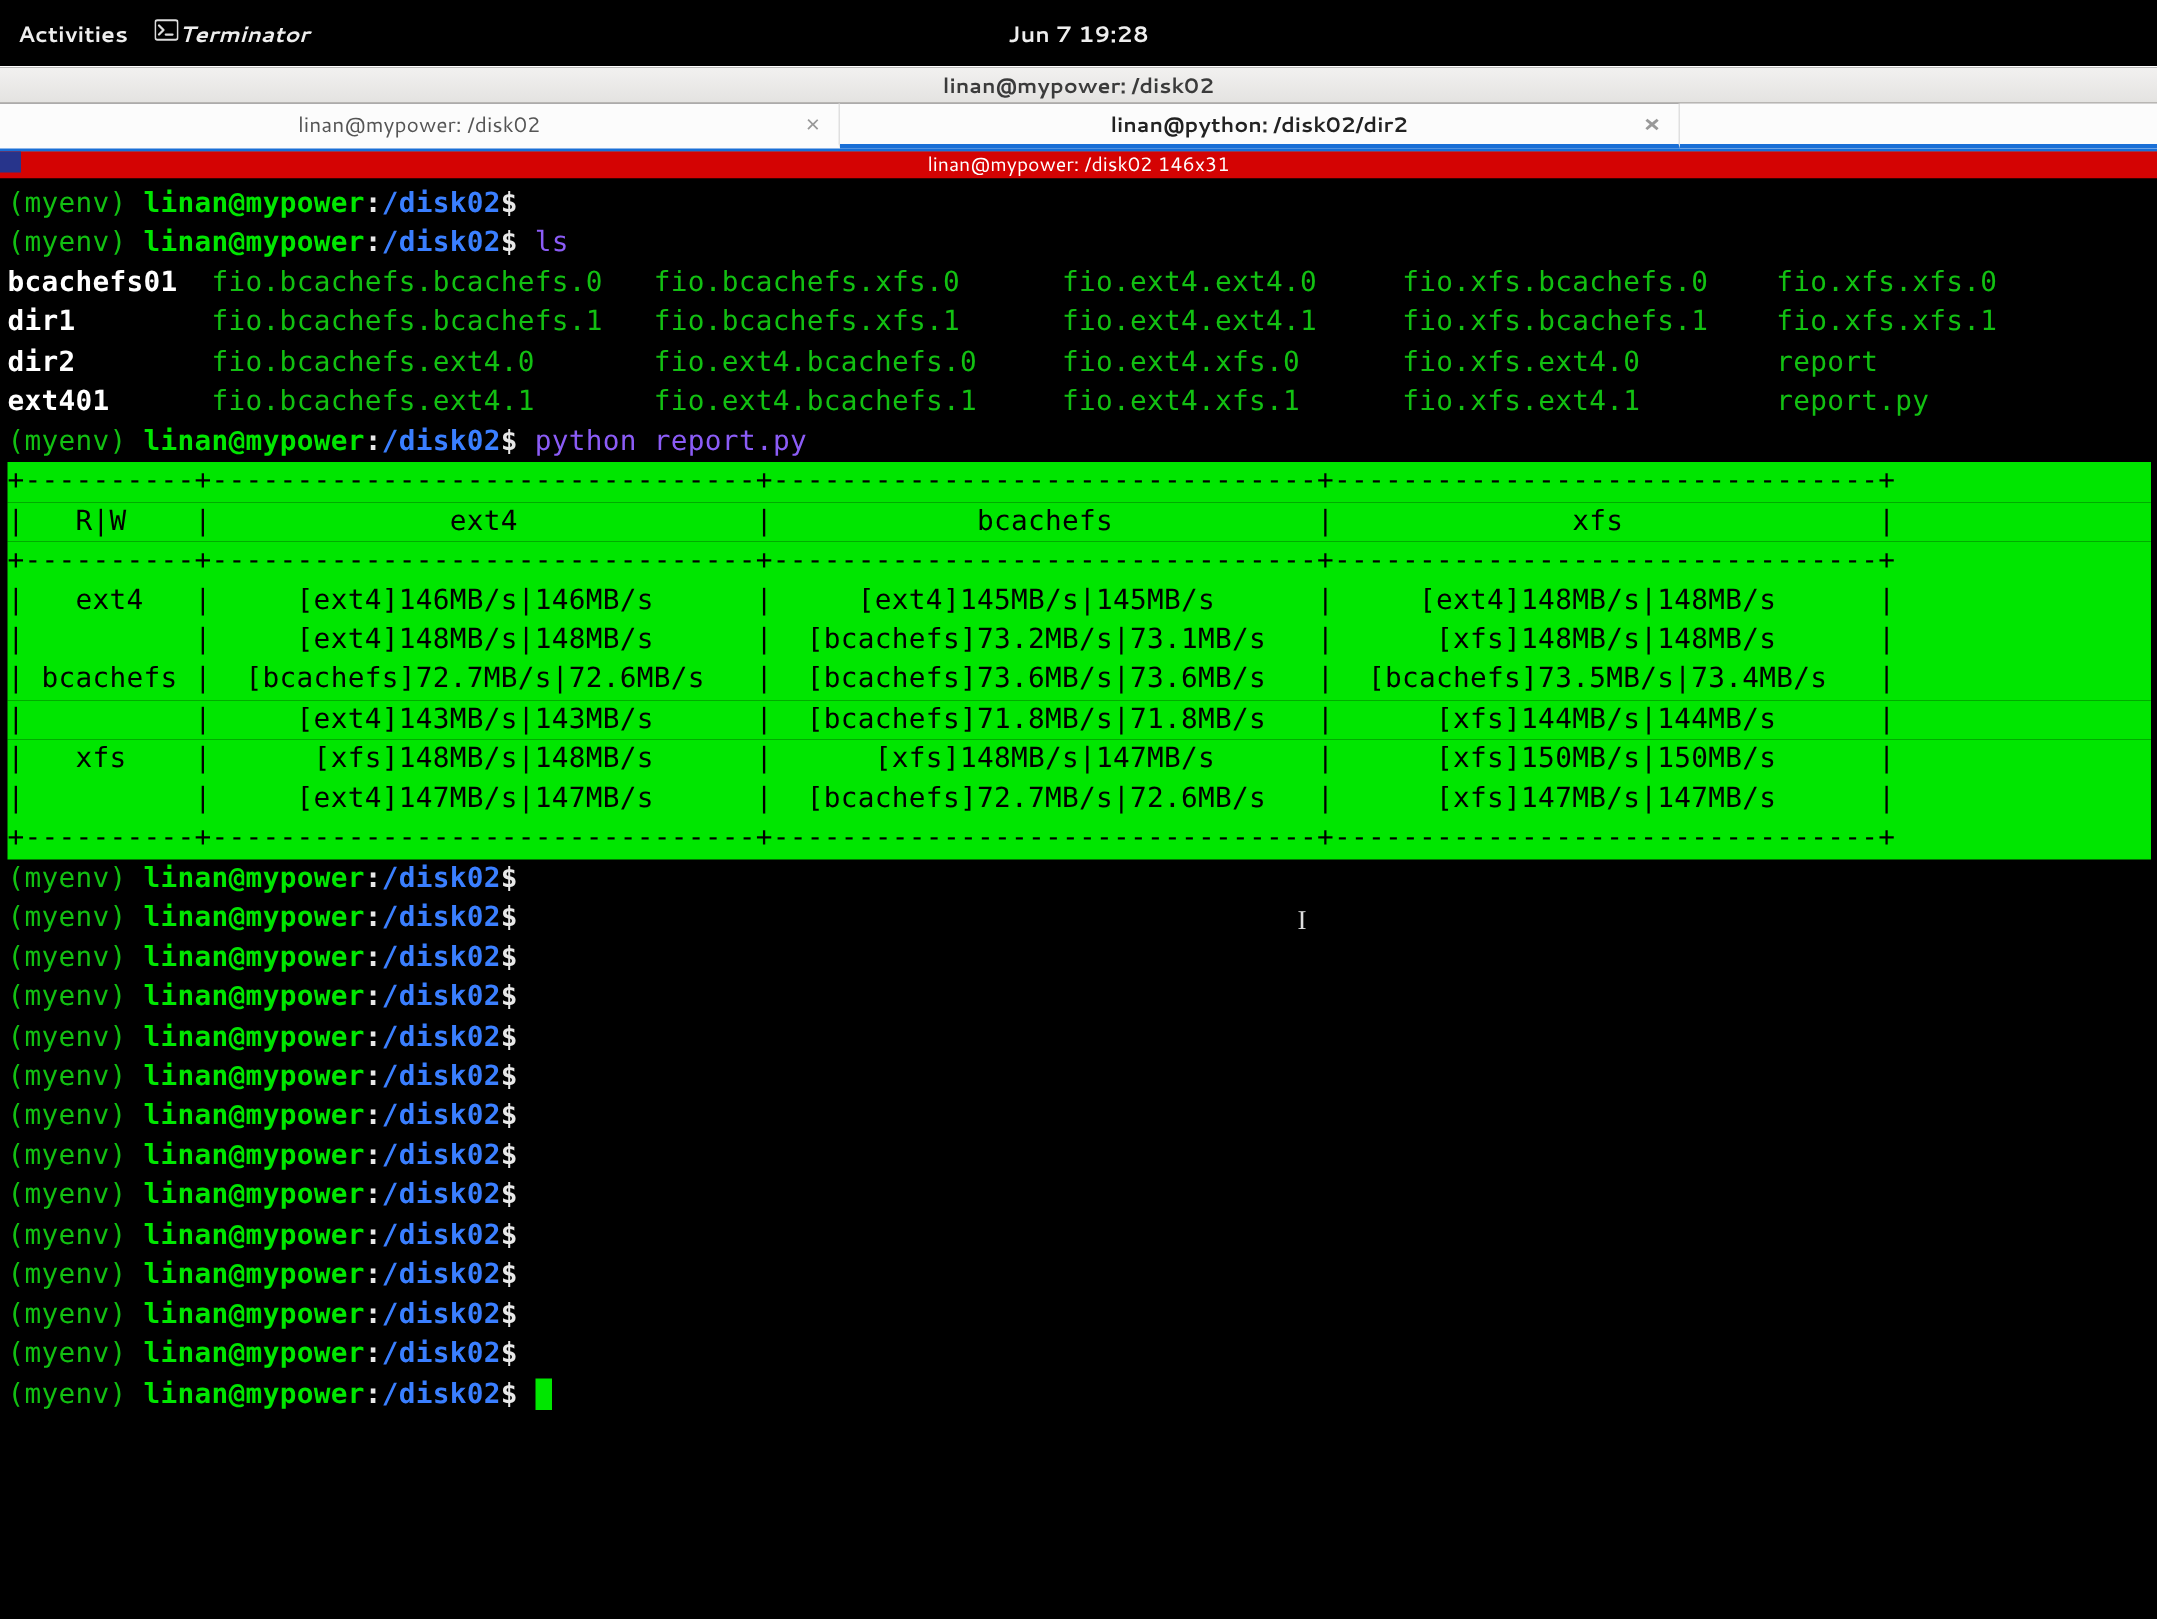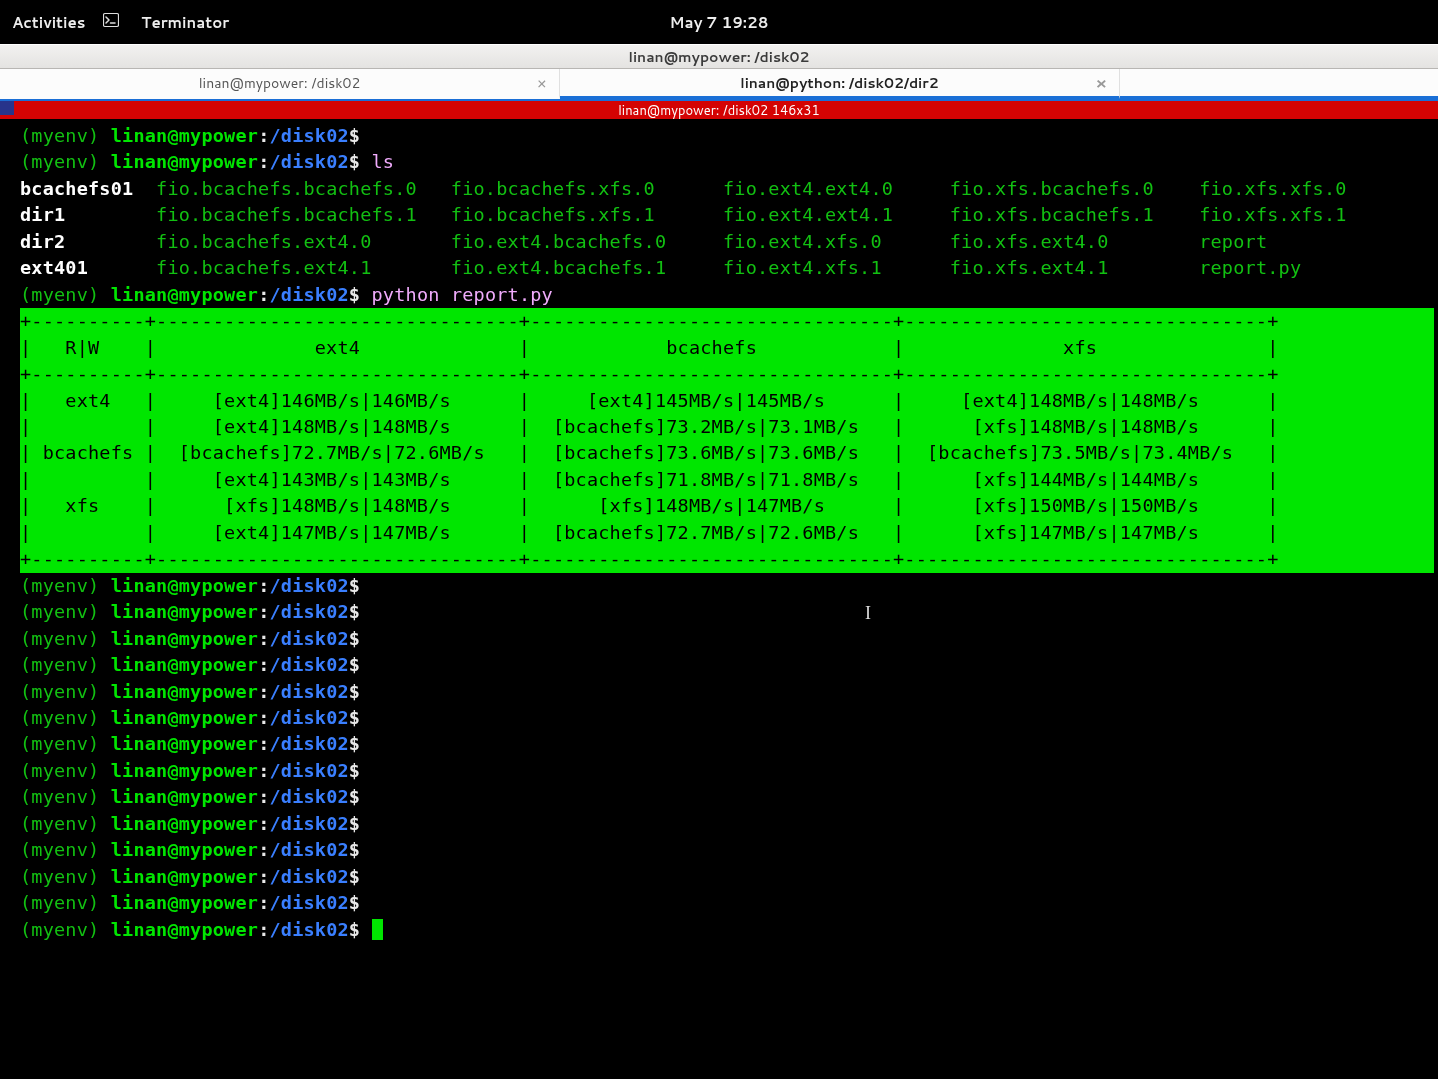--- a/index.html
+++ b/index.html
@@ -19,21 +19,21 @@
     color: #eee;
     display: flex;
     align-items: center;
     font-family: "Cantarell", "DejaVu Sans", sans-serif;
     font-size: 15px;
     font-weight: 600;
     padding: 0 12px;
     position: relative;
   }
   .topbar .left { display: flex; align-items: center; gap: 18px; }
-  .topbar .app { display: flex; align-items: flex-end; gap: 22px; }
+  .topbar .app { display: flex; align-items: flex-end; gap: 0; font-style: italic; }
   .topbar .app svg { width: 16px; height: 16px; }
   .topbar .center {
     position: absolute; left: 50%; transform: translateX(-50%);
   }
   
   .titlebar {
     height: 25px;
     background: linear-gradient(#f2f1f0, #e4e3e1);
     border-top: 1px solid #fff;
     border-bottom: 1px solid #b8b6b3;
@@ -79,31 +79,31 @@
     font-size: 13px;
     position: relative;
   }
   .termheader .corner {
     position: absolute; left: 0; top: 0; width: 14px; height: 14px;
     background: #27348b;
   }
   
   .termbody {
     background: #000;
-    padding: 4px 4px 0 20px;
+    padding: 4px 4px 0 5px;
     white-space: pre;
     line-height: 1.43;
     letter-spacing: 0.2px;
   }
   .env { color: #12c012; }
   .user { color: #00e600; font-weight: bold; }
   .colon { color: #e8e8e8; font-weight: bold; }
   .path { color: #3a7fff; font-weight: bold; }
   .dollar { color: #e8e8e8; font-weight: bold; }
-  .cmd { color: #f0abfc; }
+  .cmd { color: #8b5cf6; }
   .dir { color: #ffffff; font-weight: bold; }
   .file { color: #12c012; }
   .row { display: block; }
   .sel {
     background: #00e600;
     color: #000;
     display: block;
   }
   .cursor {
     display: inline-block;
@@ -128,21 +128,21 @@
       <span>
         <svg viewBox="0 0 16 16">
             <rect x="0.5" y="1.5" width="15" height="13" rx="1.5" fill="none" stroke="#ddd" stroke-width="1.2"></rect>
             <path d="M3 5 L6 8 L3 11" fill="none" stroke="#ddd" stroke-width="1.5" stroke-linecap="round" stroke-linejoin="round"></path>
             <line x1="7.5" y1="11" x2="12" y2="11" stroke="#ddd" stroke-width="1.5" stroke-linecap="round"></line>
           </svg>
       </span>
       <span>Terminator</span>
     </span>
   </div>
-  <div class="center">May 7  19:28</div>
+  <div class="center">Jun 7  19:28</div>
 </div>
 
 <div class="titlebar">
   <span>linan@mypower: /disk02</span>
 </div>
 
 <div class="tabbar">
   <div class="tab" id="tab0">
     <span>linan@mypower: /disk02</span>
     <span class="close">×</span>

